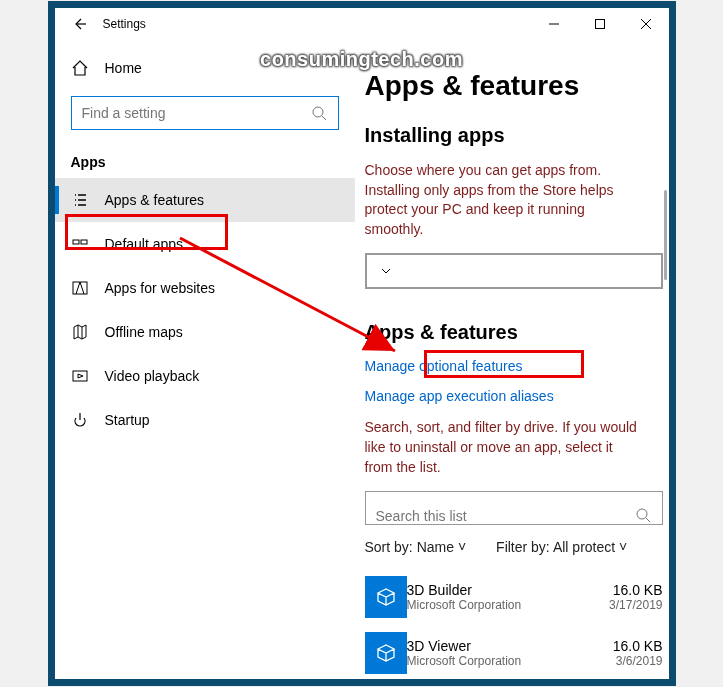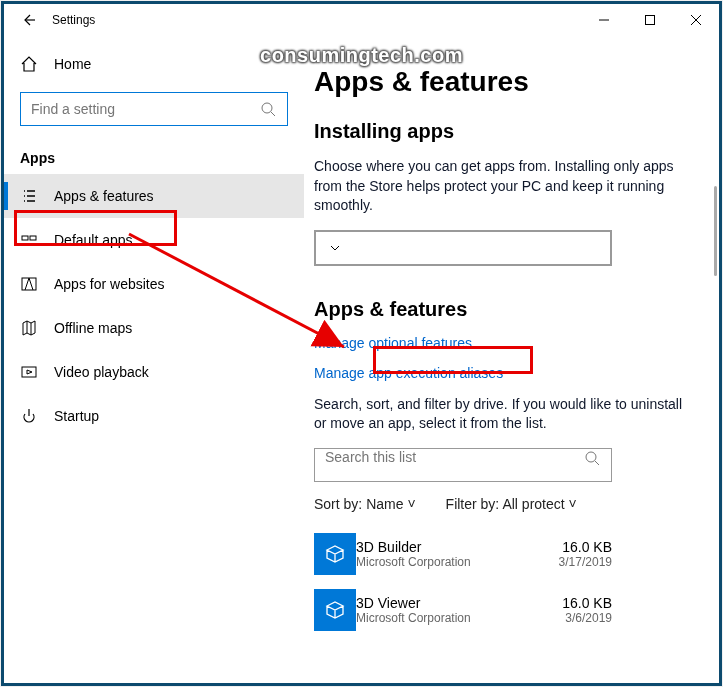--- a/index.html
+++ b/index.html
@@ -1,37 +1,37 @@
 <!DOCTYPE html>
 <html><head>
   <meta charset="utf-8">
   <style>
     * { margin:0; padding:0; box-sizing:border-box; font-family:"Segoe UI", Arial, sans-serif; }
     body { background:#f0f0f0; display:flex; justify-content:center; align-items:center; height:687px; width:723px; }
-    .window { width:721px; height:685px; background:#fff; border:3px solid #0c4a6e; position:relative; overflow:hidden; }
+    .window { width:628px; height:685px; background:#fff; border:7px solid #0c4a6e; position:relative; overflow:hidden; }
     .titlebar { height:32px; display:flex; align-items:center; padding-left:8px; }
     .back { width:32px; height:32px; display:flex; align-items:center; justify-content:center; }
     .title { font-size:12px; margin-left:8px; color:#000; }
     .winbtns { position:absolute; right:0; top:0; display:flex; }
     .winbtn { width:46px; height:32px; display:flex; align-items:center; justify-content:center; }
     .content { display:flex; height:calc(100% - 32px); position:relative; }
     .sidebar { width:300px; padding:8px 0 0 0; }
     .homei { display:flex; align-items:center; height:40px; padding-left:16px; gap:16px; font-size:14px; }
     .search { margin:8px 16px 8px 16px; border:1px solid #0078d7; height:34px; display:flex; align-items:center; padding:0 10px; justify-content:space-between; color:#767676; font-size:14px; }
     .section { font-weight:600; font-size:14px; padding:16px 16px 8px 16px; }
     .navitem { display:flex; align-items:center; height:44px; padding-left:16px; gap:16px; font-size:14px; position:relative; }
     .navitem.sel { background:#e6e6e6; }
     .navitem.sel::before { content:""; position:absolute; left:0; top:8px; bottom:8px; width:4px; background:#0078d7; }
     .main { flex:1; padding:16px 28px 0 10px; overflow:hidden; position:relative; }
     .h1 { font-size:28px; font-weight:600; margin:14px 0 22px; }
     .h2 { font-size:20px; font-weight:600; margin:0 0 14px; }
-    .desc { font-size:14px; color:#0f172a; line-height:1.4; margin-bottom:14px; }
+    .desc { font-size:14px; color:#7f1d1d; line-height:1.4; margin-bottom:14px; }
     .dropdown { border:2px solid #999; height:36px; width:298px; display:flex; align-items:center; justify-content:space-between; padding:0 10px; font-size:14px; margin-bottom:32px; }
     .link { color:#0066cc; font-size:14px; display:block; margin-bottom:14px; cursor:pointer; }
-    .search2 { border:1px solid #999; height:34px; width:298px; display:flex; align-items:flex-start; justify-content:space-between; padding:0 10px; color:#767676; font-size:14px; margin:14px 0 14px; }
+    .search2 { border:1px solid #999; height:34px; width:298px; display:flex; align-items:flex-end; justify-content:space-between; padding:0 10px; color:#767676; font-size:14px; margin:14px 0 14px; }
     .sortrow { display:flex; gap:30px; font-size:14px; color:#222; margin-bottom:14px; }
     .appi { display:flex; align-items:center; height:56px; width:298px; }
     .tile { width:42px; height:42px; background:#0078d7; display:flex; align-items:center; justify-content:center; color:#fff; }
     .appt { flex:1; }
     .appt .n { font-size:14px; }
     .appt .p { font-size:12px; color:#666; }
     .appr { text-align:right; }
     .appr .s { font-size:14px; }
     .appr .d { font-size:12px; color:#666; }
     .redbox1 { position:absolute; border:3px solid #e60000; pointer-events:none; }

